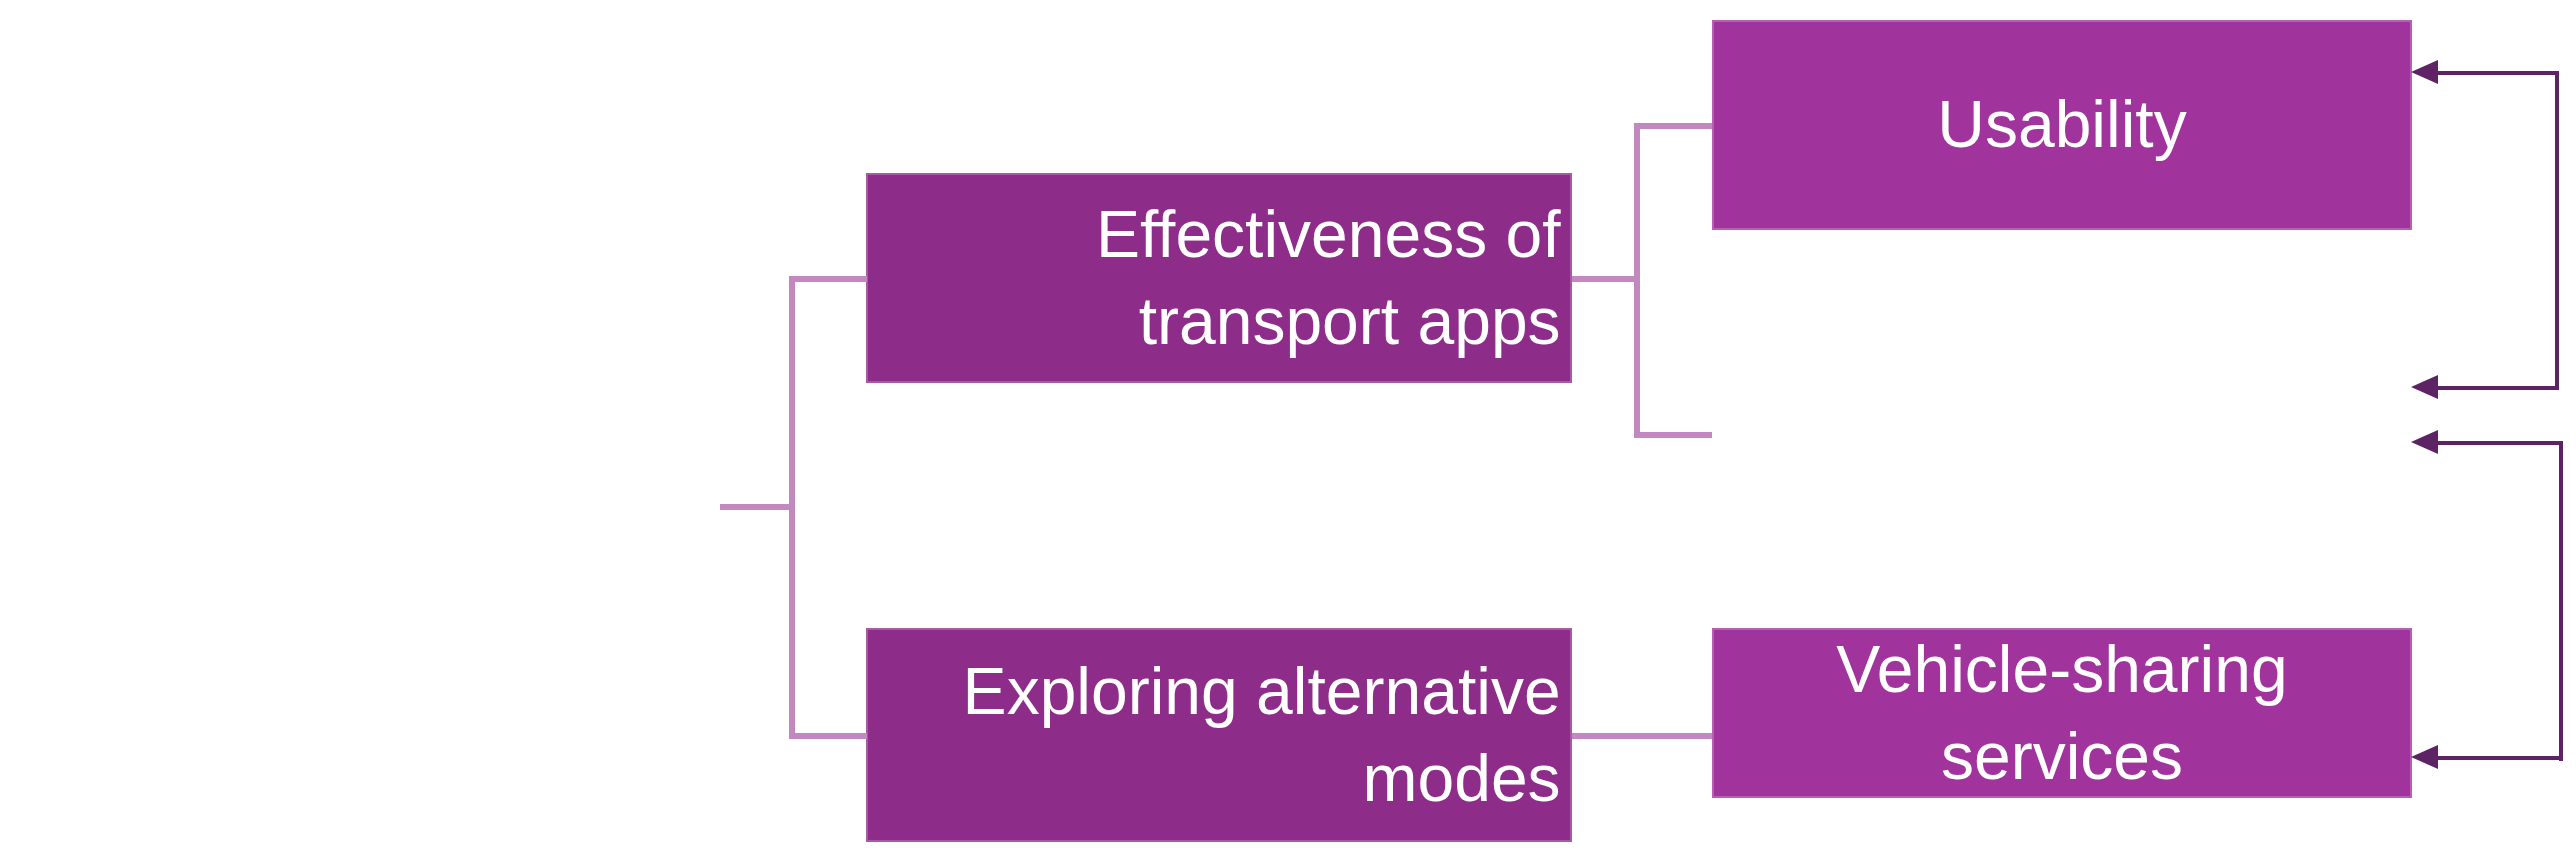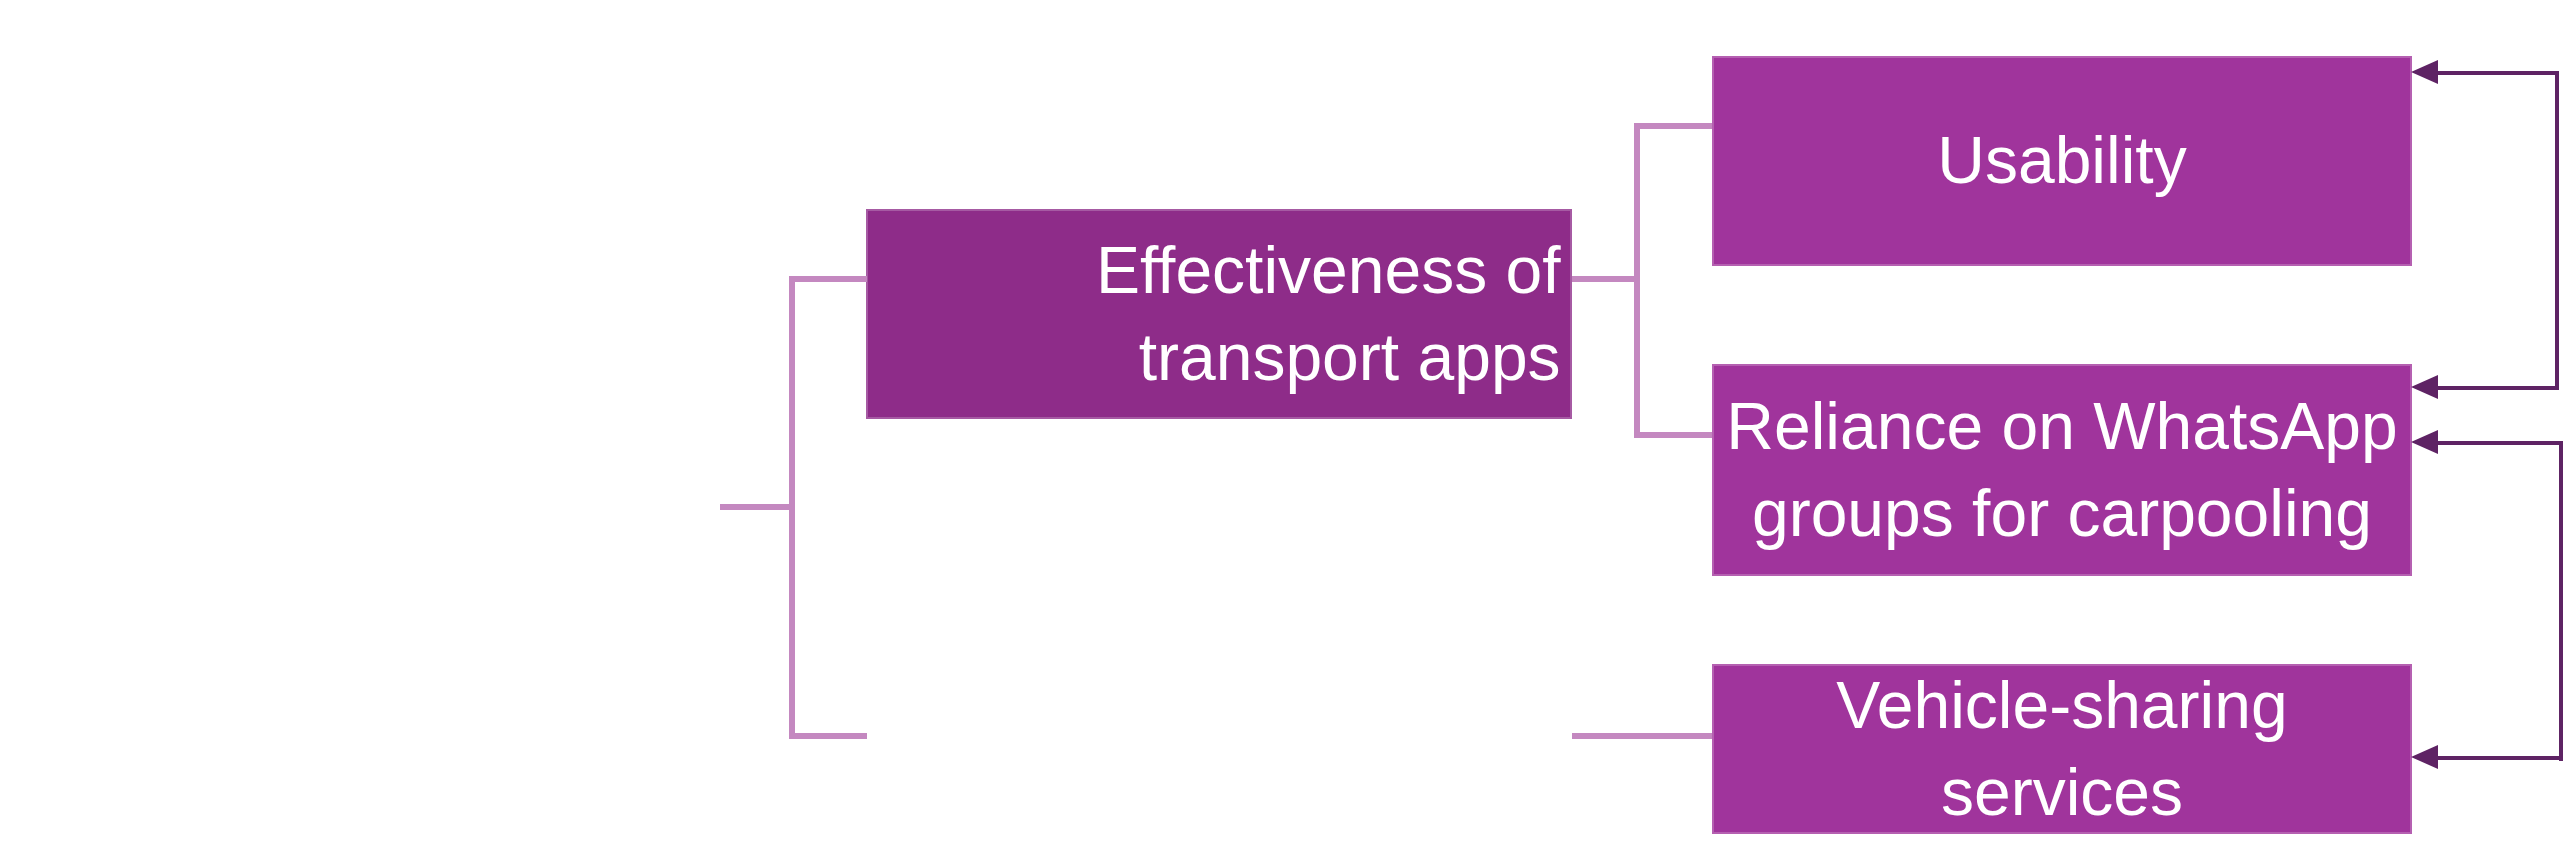--- a/index.html
+++ b/index.html
@@ -16,21 +16,20 @@
     display: flex;
     align-items: center;
     justify-content: center;
     text-align: center;
     color: #ffffff;
     font-size: 66px;
     line-height: 1.32;
     padding: 0 9.4px;
     box-sizing: border-box;
     border: 2.4px solid rgba(255,255,255,0.22);
-    margin-top: 36px;
   }
   .lv1 { background: var(--level1-fill, #7C2270); }
   .lv2 { background: var(--level2-fill, #8E2C89); text-align: right; }
   .lv3 { background: var(--level3-fill, #A0349C); }
 
   .line { position: absolute; }
   .light { background: var(--light-line, #C488C0); }
   .dark  { background: var(--dark-line, #5E2364); }
 
   .arr {
@@ -81,25 +80,25 @@
   .a-vehicle   { left: 2411px; top: 745px; }
 </style>
 </head>
 <body>
 
 <div class="canvas">
 
   <div class="node lv2 n-effectiveness">
     <span>Effectiveness of transport apps</span>
   </div>
+  <div class="node lv2 n-exploring">
+    <span>Exploring alternative modes</span>
+  </div>
   <div class="node lv3 n-usability">
     <span>Usability</span>
-  </div>
-  <div class="node lv3 n-reliance">
-    <span>Reliance on WhatsApp groups for carpooling</span>
   </div>
   <div class="node lv3 n-vehicle">
     <span>Vehicle-sharing services</span>
   </div>
 
   <div class="line light l-inno-stub"></div>
   <div class="line light l-trunk1"></div>
   <div class="line light l-branch-eff"></div>
   <div class="line light l-branch-exp"></div>
 

